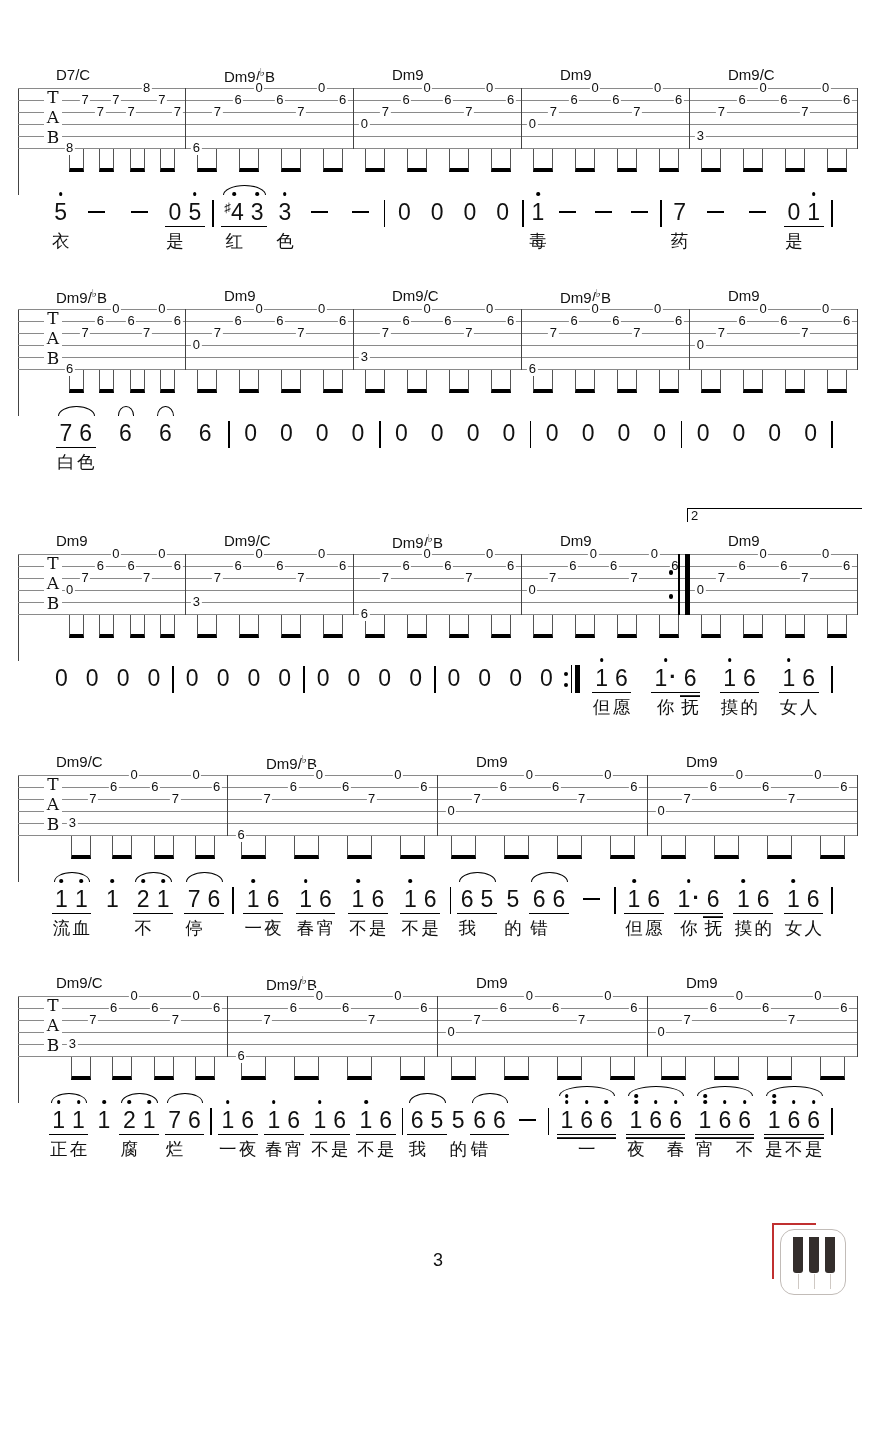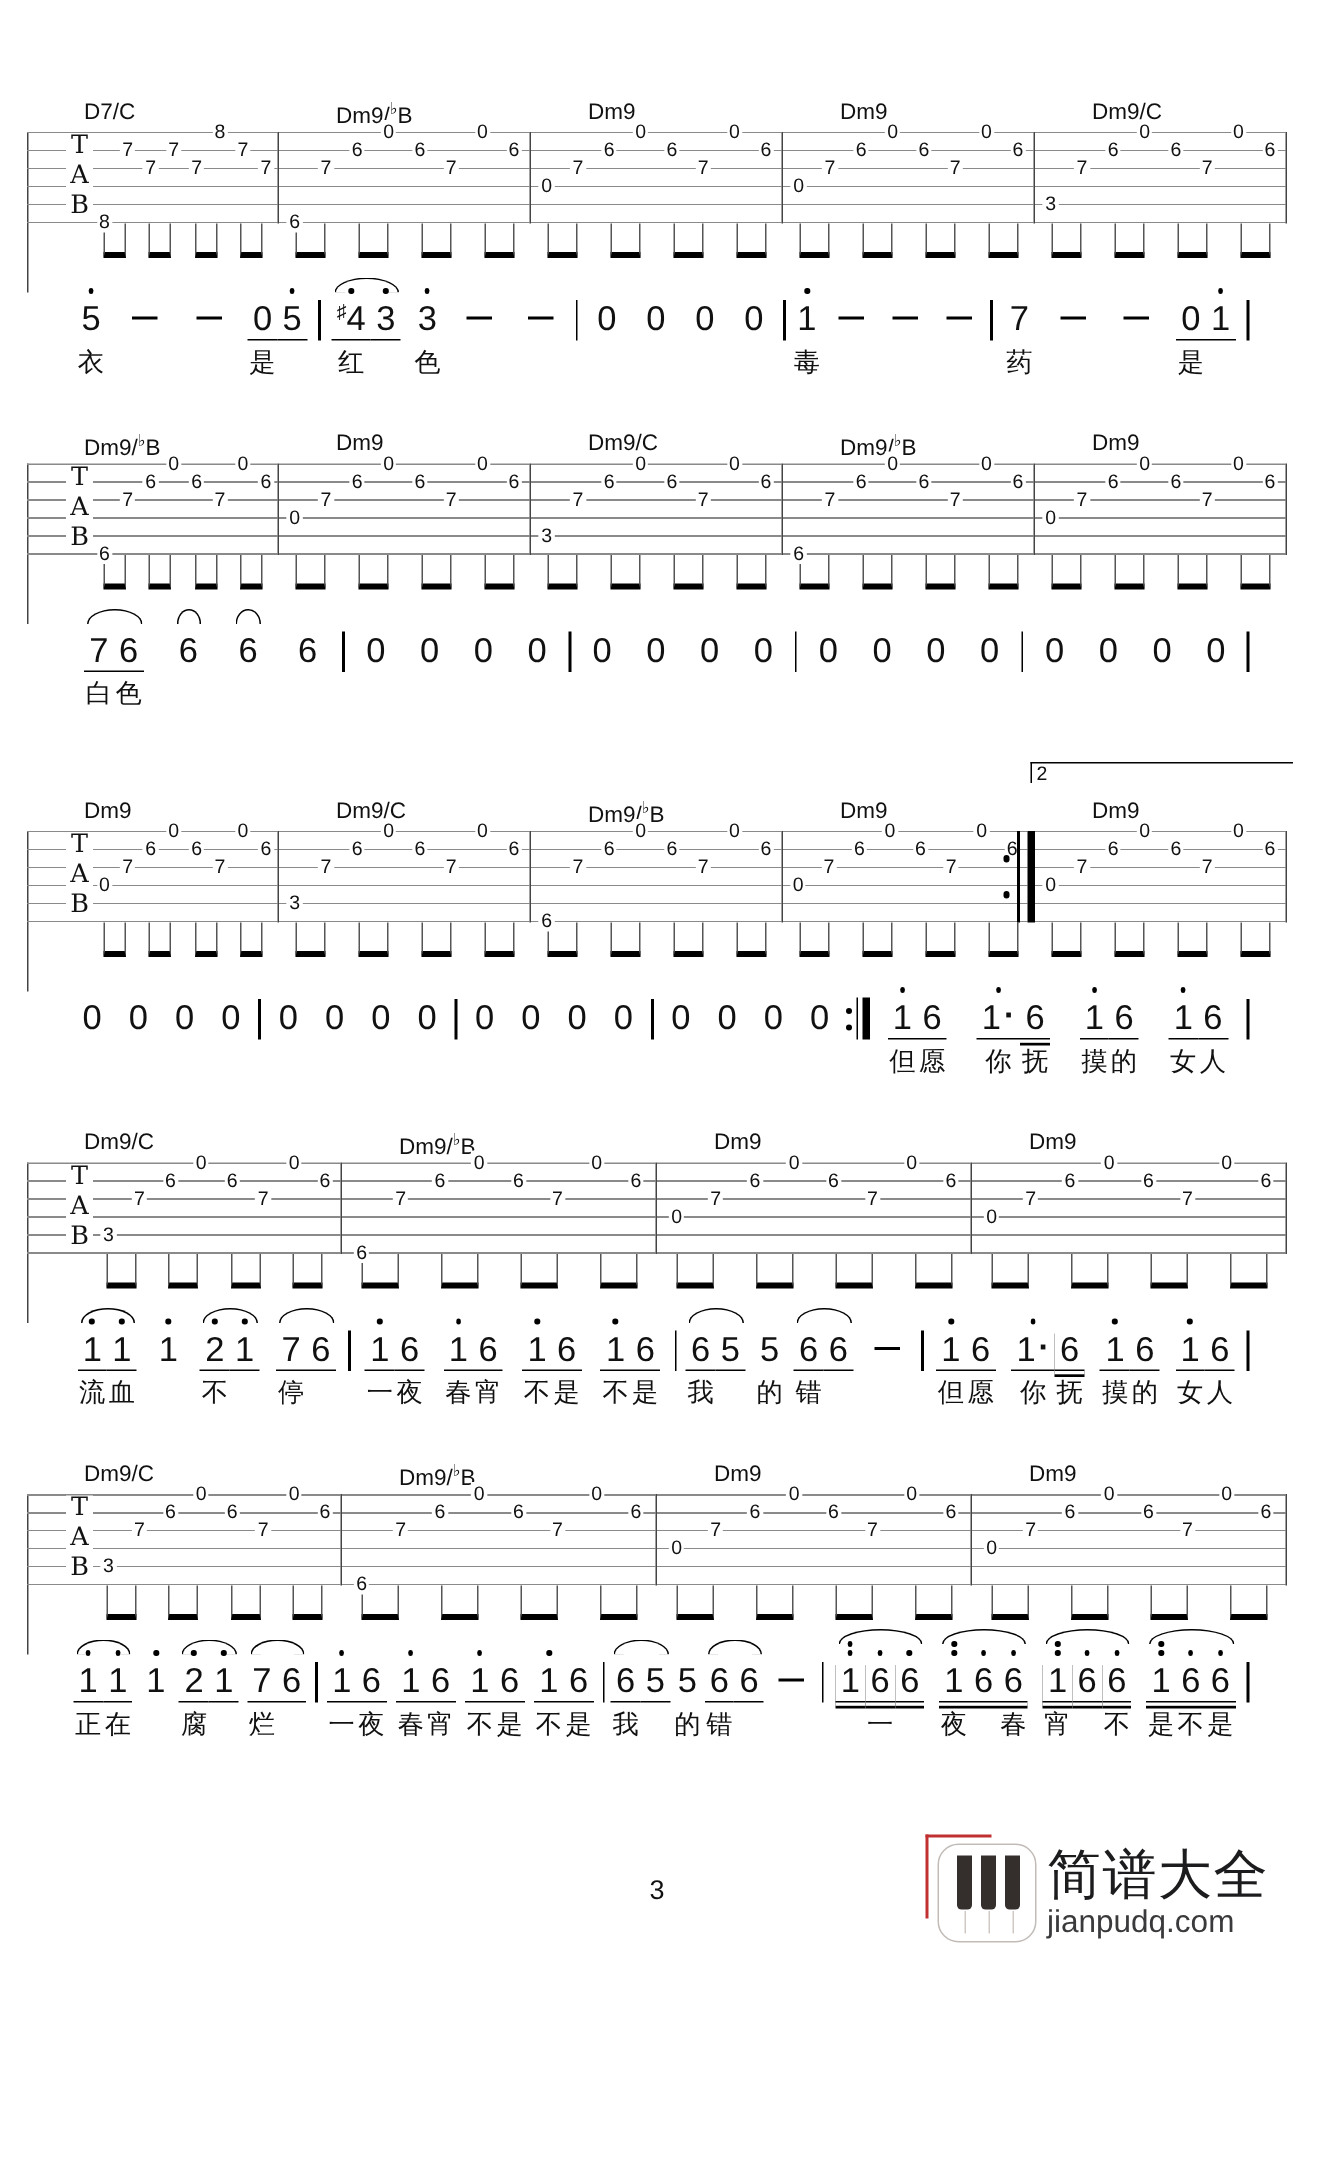--- a/index.html
+++ b/index.html
@@ -1468,19 +1468,15 @@
         <div class="wm-red"></div>
         <div class="piano-icon">
           <i class="wk wk1"></i>
             <i class="wk wk2"></i>
             <i class="wk wk3"></i>
           <i class="pk pk1"></i>
             <i class="pk pk2"></i>
             <i class="pk pk3"></i>
         </div>
       </div>
-      <div class="brand-text">
-        <span class="brand-name">简谱大全</span>
-        <span class="brand-domain">jianpudq.com</span>
-      </div>
     </div>
   </div>
 </div>
 
 </body></html>

